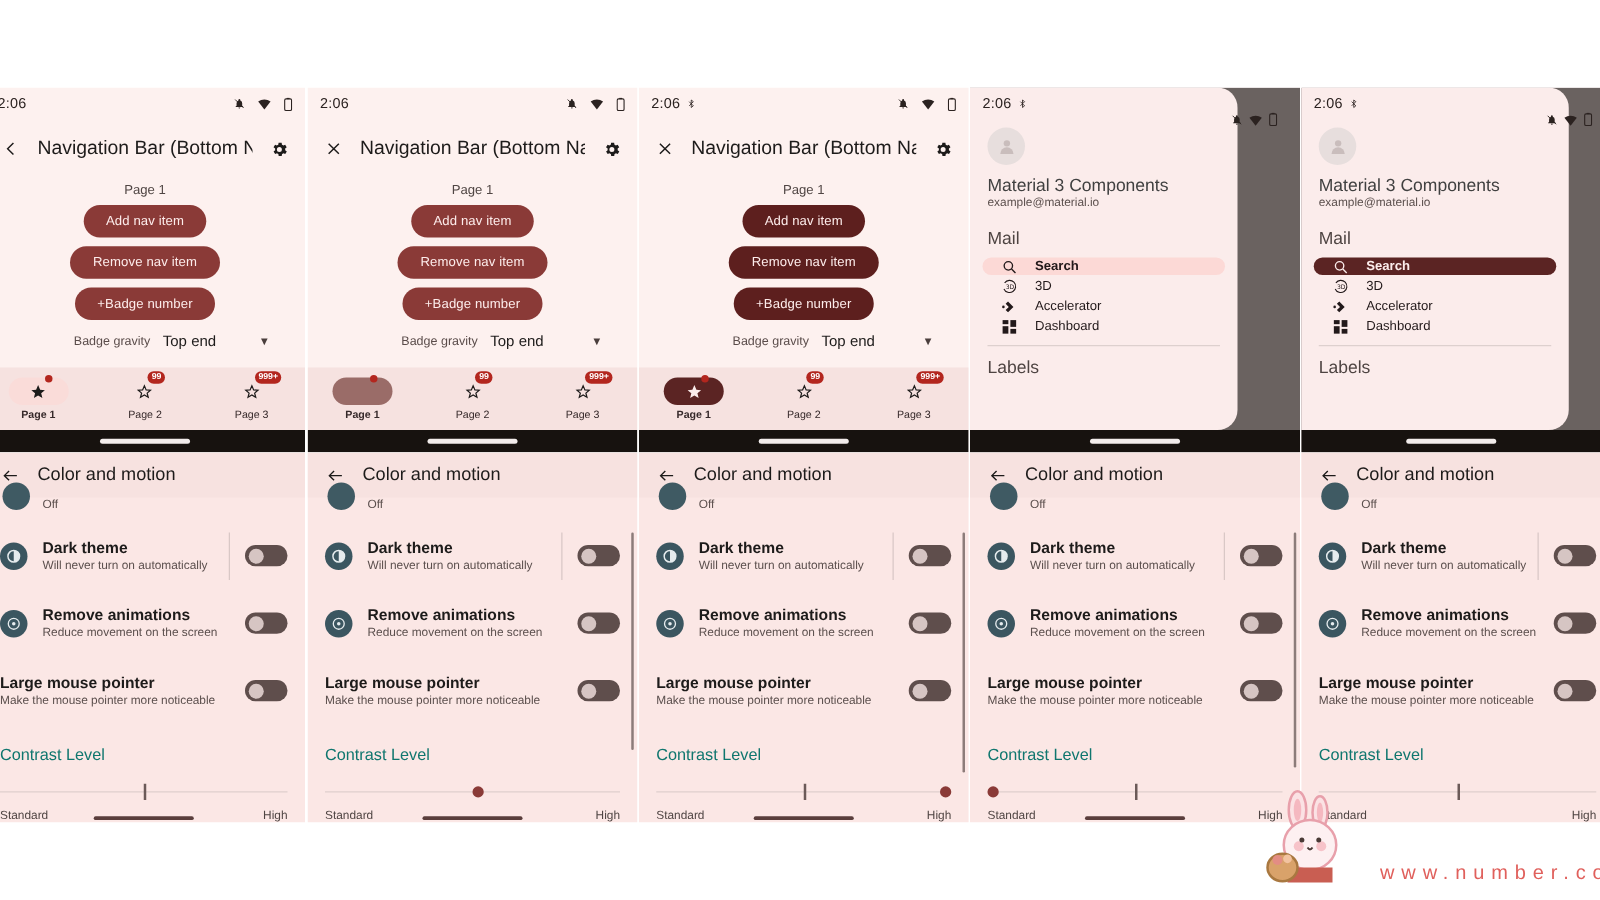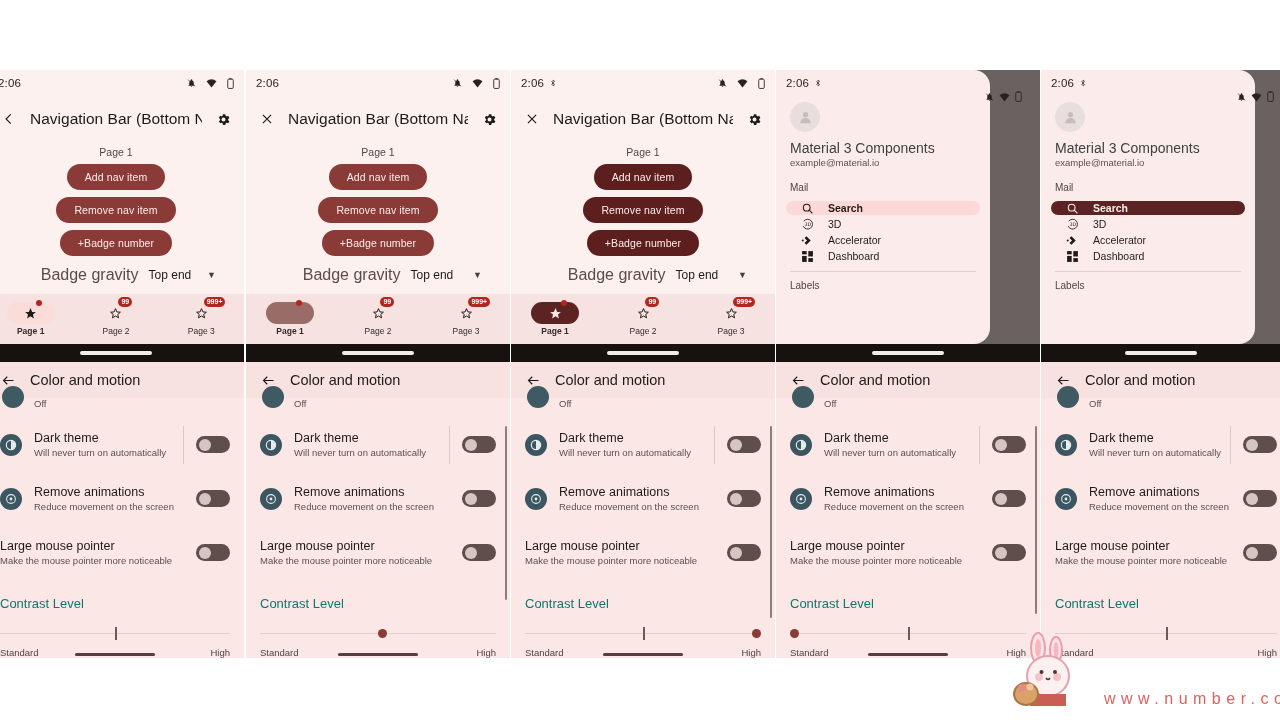--- a/index.html
+++ b/index.html
@@ -42,21 +42,21 @@
     background: #8a3a37; color: #fdeceb;
     border-radius: 20px; font-size: 10.5px;
     padding: 7px 18px; min-width: 96px; text-align: center;
     border: none; letter-spacing: .1px;
   }
   .m3-btn.dark { background: #5d1f1e; }
   .gravity-row {
     display: flex; align-items: center; justify-content: center;
     gap: 10px; margin-top: 10px; position: relative;
   }
-  .gravity-label { font-size: 16px; color: #5a4c4a; }
+  .gravity-label { font-size: 10px; color: #5a4c4a; }
   .gravity-value { font-size: 12px; color: #1d1b1a; }
   .gravity-caret { position: absolute; right: 28px; font-size: 9px; color: #4a3e3c; }
 
   
   .bottomnav {
     position: absolute; left: 0; right: 0; bottom: 18px;
     height: 50px; background: #f6e2e0;
     display: flex; align-items: center;
   }
   .navitem { flex: 1; display: flex; flex-direction: column; align-items: center; gap: 2px; position: relative; }
@@ -91,21 +91,21 @@
     position: absolute; top: 0; bottom: 18px; left: 0;
     background: #fbeceb; border-top-right-radius: 16px; border-bottom-right-radius: 16px;
     overflow: hidden;
   }
   .avatar {
     width: 30px; height: 30px; border-radius: 50%; background: #e7dedd;
     margin: 6px 0 8px 14px; display: flex; align-items: center; justify-content: center;
   }
   .drawer-title { font-size: 14px; color: #404040; margin: 0 0 1px 14px; }
   .drawer-sub { font-size: 9.5px; color: #5b4f4d; margin: 0 0 14px 14px; }
-  .drawer-section { font-size: 10px; color: #4e4442; margin: 0 4px 8px 14px; }
+  .drawer-section { font-size: 14px; color: #4e4442; margin: 0 4px 8px 14px; }
   .drawer-item {
     display: flex; align-items: center; gap: 14px;
     height: 14px; margin: 0 10px 2px 10px; padding: 0 14px;
     border-radius: 14px; font-size: 10.5px; color: #22191a;
   }
   .drawer-item.sel { background: #fcd9d6; font-weight: bold; }
   .drawer-item.sel.dark { background: #5b2423; color: #fbeceb; }
   .drawer-item .di-ico { width: 14px; height: 14px; display: flex; align-items: center; justify-content: center; flex: 0 0 auto; }
   .drawer-divider { height: 1px; background: #ddd0ce; margin: 8px 14px 8px 14px; }
 
@@ -123,21 +123,21 @@
     position: absolute; left: 2px; top: -12px; width: 22px; height: 22px;
     border-radius: 50%; background: #3f5a63;
   }
   .partial-row .pr-txt { position: absolute; left: 34px; top: 0px; font-size: 9.5px; color: #5b4f4d; }
   .srow { display: flex; align-items: center; padding: 13px 0 13px 0; gap: 12px; position: relative; }
   .srow .sicon {
     width: 22px; height: 22px; border-radius: 50%; background: #3b5660;
     display: flex; align-items: center; justify-content: center; flex: 0 0 auto;
   }
   .srow .stext { flex: 1 1 auto; min-width: 0; }
-  .srow .stitle { font-size: 12.5px; color: #1d1b1a; line-height: 1.25; }
+  .srow .stitle { font-size: 12.5px; color: #1d1b1a; line-height: 1.25; font-weight: bold; }
   .srow .sdesc { font-size: 9.5px; color: #5b4f4d; line-height: 1.3; }
   .switch {
     width: 34px; height: 17px; border-radius: 10px; background: #5f4e4c;
     position: relative; flex: 0 0 auto;
   }
   .switch .knob {
     position: absolute; left: 2.5px; top: 2.5px; width: 12px; height: 12px;
     border-radius: 50%; background: #d6c5c3;
   }
   .vdivider { position: absolute; right: 46px; top: 8px; bottom: 8px; width: 1px; background: #d9c8c6; }

